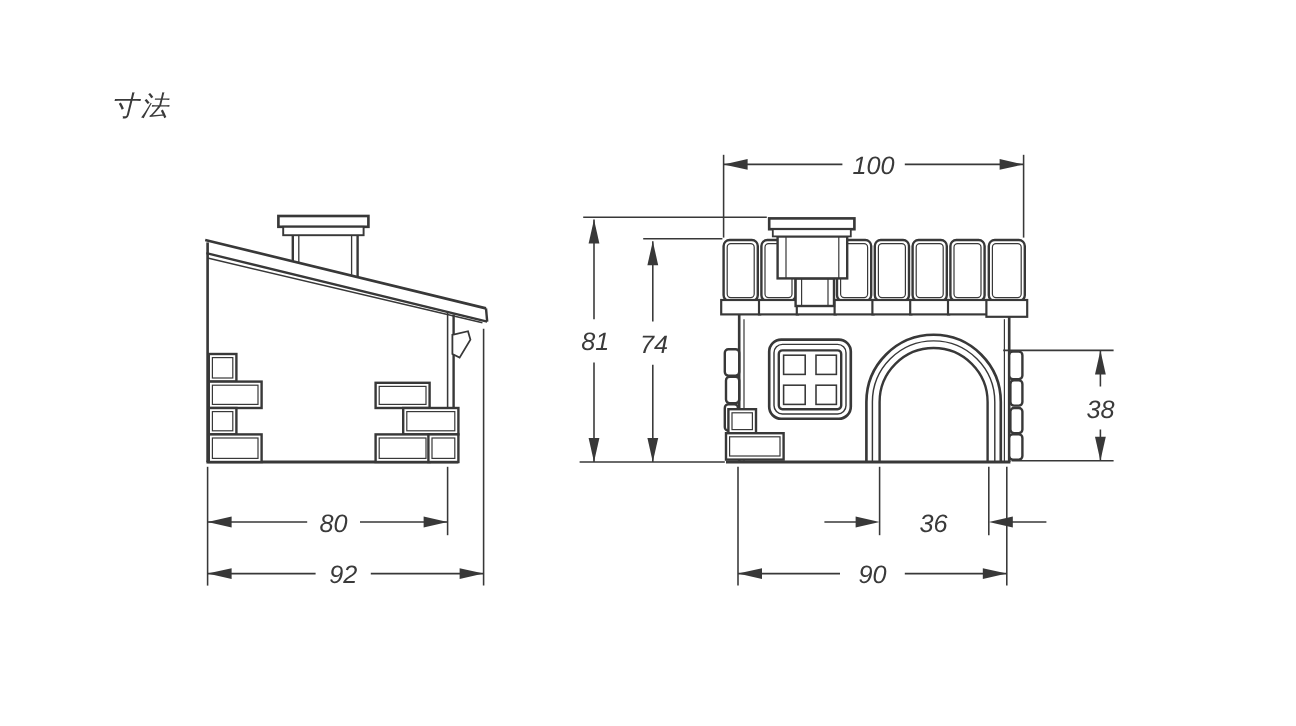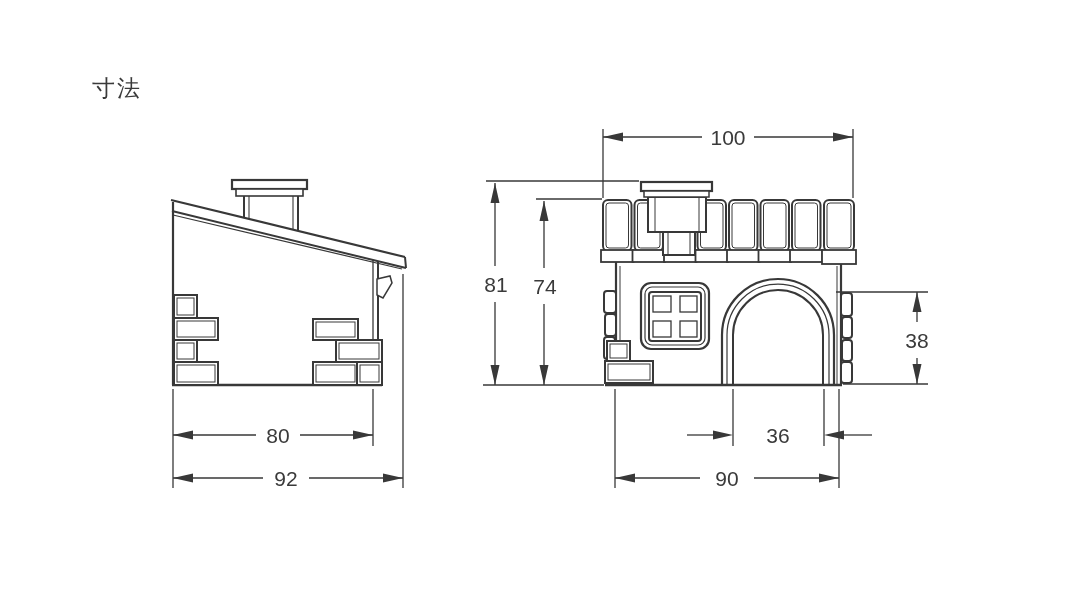--- a/index.html
+++ b/index.html
@@ -1,16 +1,16 @@
 <!DOCTYPE html>
 <html><head>
 <meta charset="utf-8">
 <style>
   html,body{margin:0;padding:0;background:#ffffff;}
-  .canvas{position:relative;width:1080px;height:605px;background:#ffffff;overflow:hidden;}
+  .canvas{position:relative;width:1080px;height:605px;background:#ffffff;overflow:hidden;font-style:italic;}
   svg{display:block;}
   .dim-text{font-family:"Liberation Sans","DejaVu Sans",sans-serif;font-size:21px;fill:#3a3a3a;}
   .title-text{font-family:"Liberation Sans","DejaVu Sans",sans-serif;font-size:23px;fill:#3a3a3a;letter-spacing:2px;}
 </style>
 </head>
 <body>
 
 <div class="canvas">
 <svg width="1080" height="605" viewBox="0 0 1080 605" xmlns="http://www.w3.org/2000/svg">
 

